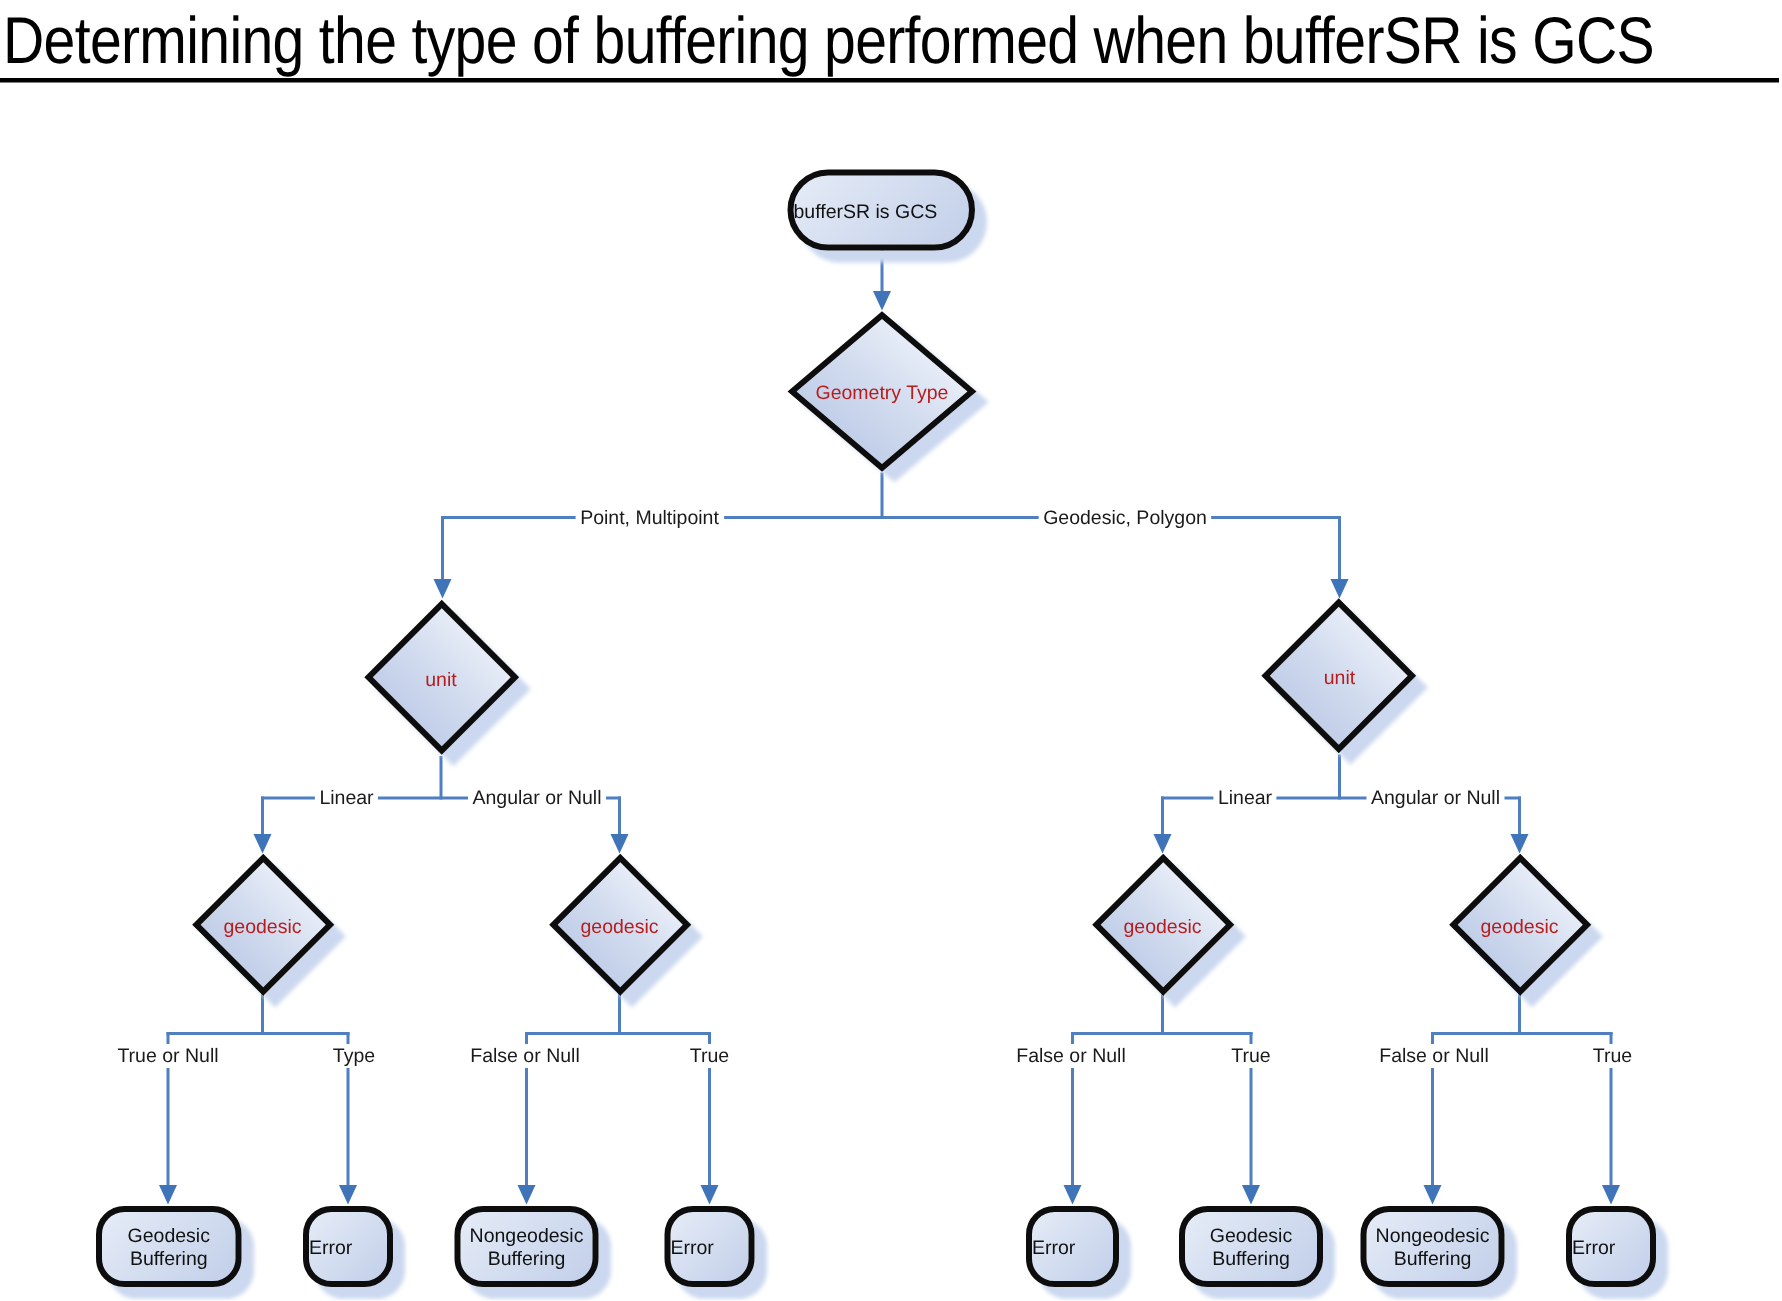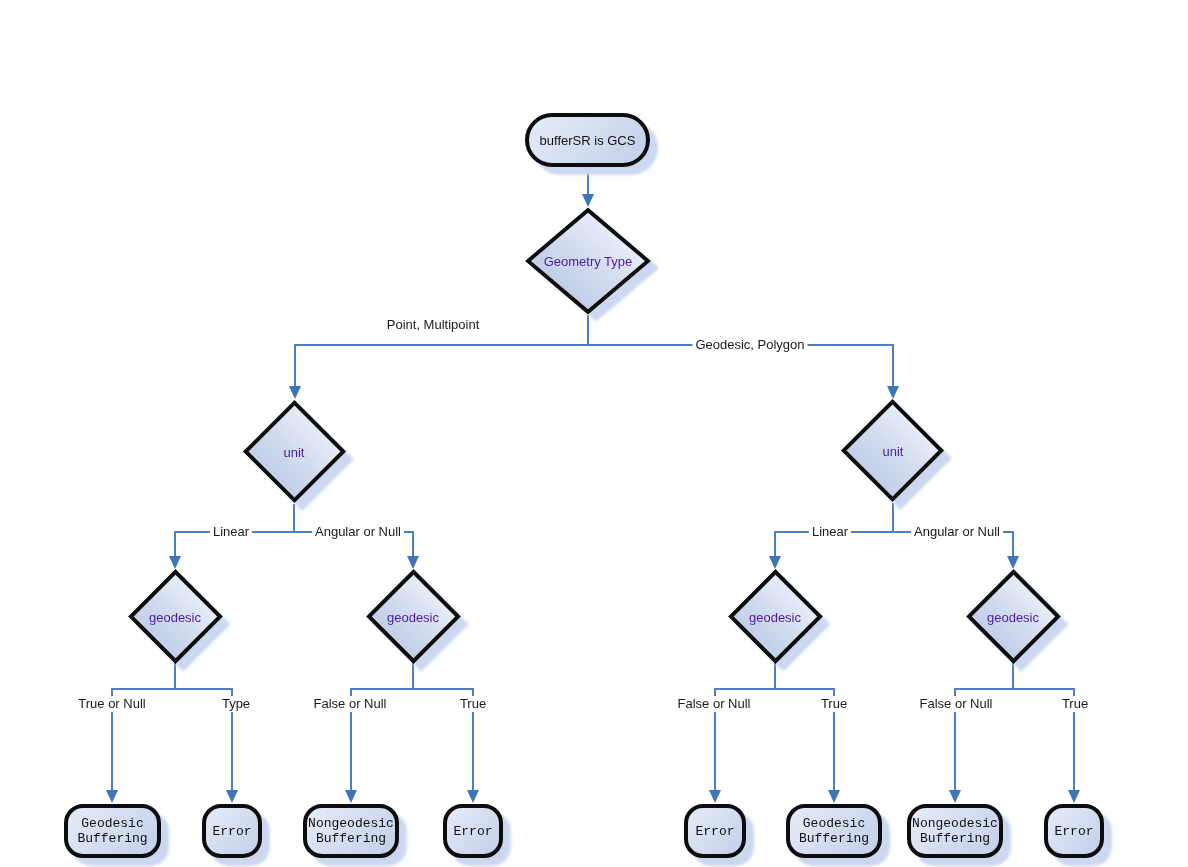--- a/index.html
+++ b/index.html
@@ -29,45 +29,48 @@
     position:absolute;transform:translateX(-50%);z-index:2;
     background:#fff;padding:0 3px;font-size:13px;line-height:16px;
     white-space:nowrap;color:#1a1a1a;
   }
   
   .node{
     position:absolute;box-sizing:border-box;z-index:3;
     border:4px solid #0d0d0d;
     background:linear-gradient(135deg,#e6ecf7 0%,#d5dff1 45%,#c2cfe9 100%);
     box-shadow:8px 8px 3px #cbd8ef;
-    display:flex;align-items:center;justify-content:center;
+    display:flex;align-items:center;justify-content:flex-start;
     text-align:center;font-size:13px;line-height:15px;color:#111;
   }
   .stadium{border-radius:27px;}
-  .terminal{border-radius:19px;font-family:Liberation Mono, monospace;}
+  .terminal{border-radius:19px;}
   
   .dmd{
     position:absolute;box-sizing:border-box;z-index:3;
     border:4px solid #0d0d0d;
     background:linear-gradient(to bottom,#e6ecf7 0%,#d2dcef 50%,#c2cfe9 100%);
     box-shadow:11px 0 3px #cbd8ef;
   }
   .dmd.geom{width:84px;height:84px;transform:scale(1.06,0.90) rotate(45deg);}
   .dmd.unit{width:73px;height:73px;transform:rotate(45deg);}
   .dmd.geo {width:67px;height:67px;transform:rotate(45deg);}
   .dlbl{
     position:absolute;z-index:4;display:flex;align-items:center;justify-content:center;
-    font-size:13px;color:#4c1d95;text-align:right;white-space:nowrap;
+    font-size:13px;color:#b91c1c;text-align:right;white-space:nowrap;
   }
 </style>
 </head>
 <body>
 
 <div id="canvas">
 
+  <div class="title-wrap">
+    <div class="title-text">Determining the type of buffering performed when bufferSR is GCS</div>
+  </div>
 
   <div class="vl" style="left:587px;top:167px;height:29px;"></div>
   <div class="ah" style="left:582px;top:194px;"></div>
 
   <div class="vl" style="left:587px;top:315px;height:31px;"></div>
   <div class="hl" style="left:294px;top:344px;width:600px;"></div>
   <div class="vl" style="left:294px;top:344px;height:44px;"></div>
   <div class="ah" style="left:289px;top:386px;"></div>
   <div class="vl" style="left:892px;top:344px;height:44px;"></div>
   <div class="ah" style="left:887px;top:386px;"></div>
@@ -105,21 +108,21 @@
   <div class="ah" style="left:467px;top:790px;"></div>
   <div class="vl" style="left:714px;top:688px;height:103px;"></div>
   <div class="ah" style="left:709px;top:790px;"></div>
   <div class="vl" style="left:833px;top:688px;height:103px;"></div>
   <div class="ah" style="left:828px;top:790px;"></div>
   <div class="vl" style="left:954px;top:688px;height:103px;"></div>
   <div class="ah" style="left:949px;top:790px;"></div>
   <div class="vl" style="left:1073px;top:688px;height:103px;"></div>
   <div class="ah" style="left:1068px;top:790px;"></div>
 
-  <div class="elbl" style="left:433px;top:317px;">Point, Multipoint</div>
+  <div class="elbl" style="left:433px;top:337px;">Point, Multipoint</div>
   <div class="elbl" style="left:750px;top:337px;">Geodesic, Polygon</div>
 
   <div class="elbl" style="left:231px;top:524px;">Linear</div>
   <div class="elbl" style="left:358px;top:524px;">Angular or Null</div>
   <div class="elbl" style="left:830px;top:524px;">Linear</div>
   <div class="elbl" style="left:957px;top:524px;">Angular or Null</div>
 
   <div class="elbl" style="left:112px;top:696px;">True or Null</div>
   <div class="elbl" style="left:236px;top:696px;">Type</div>
   <div class="elbl" style="left:350px;top:696px;">False or Null</div>

